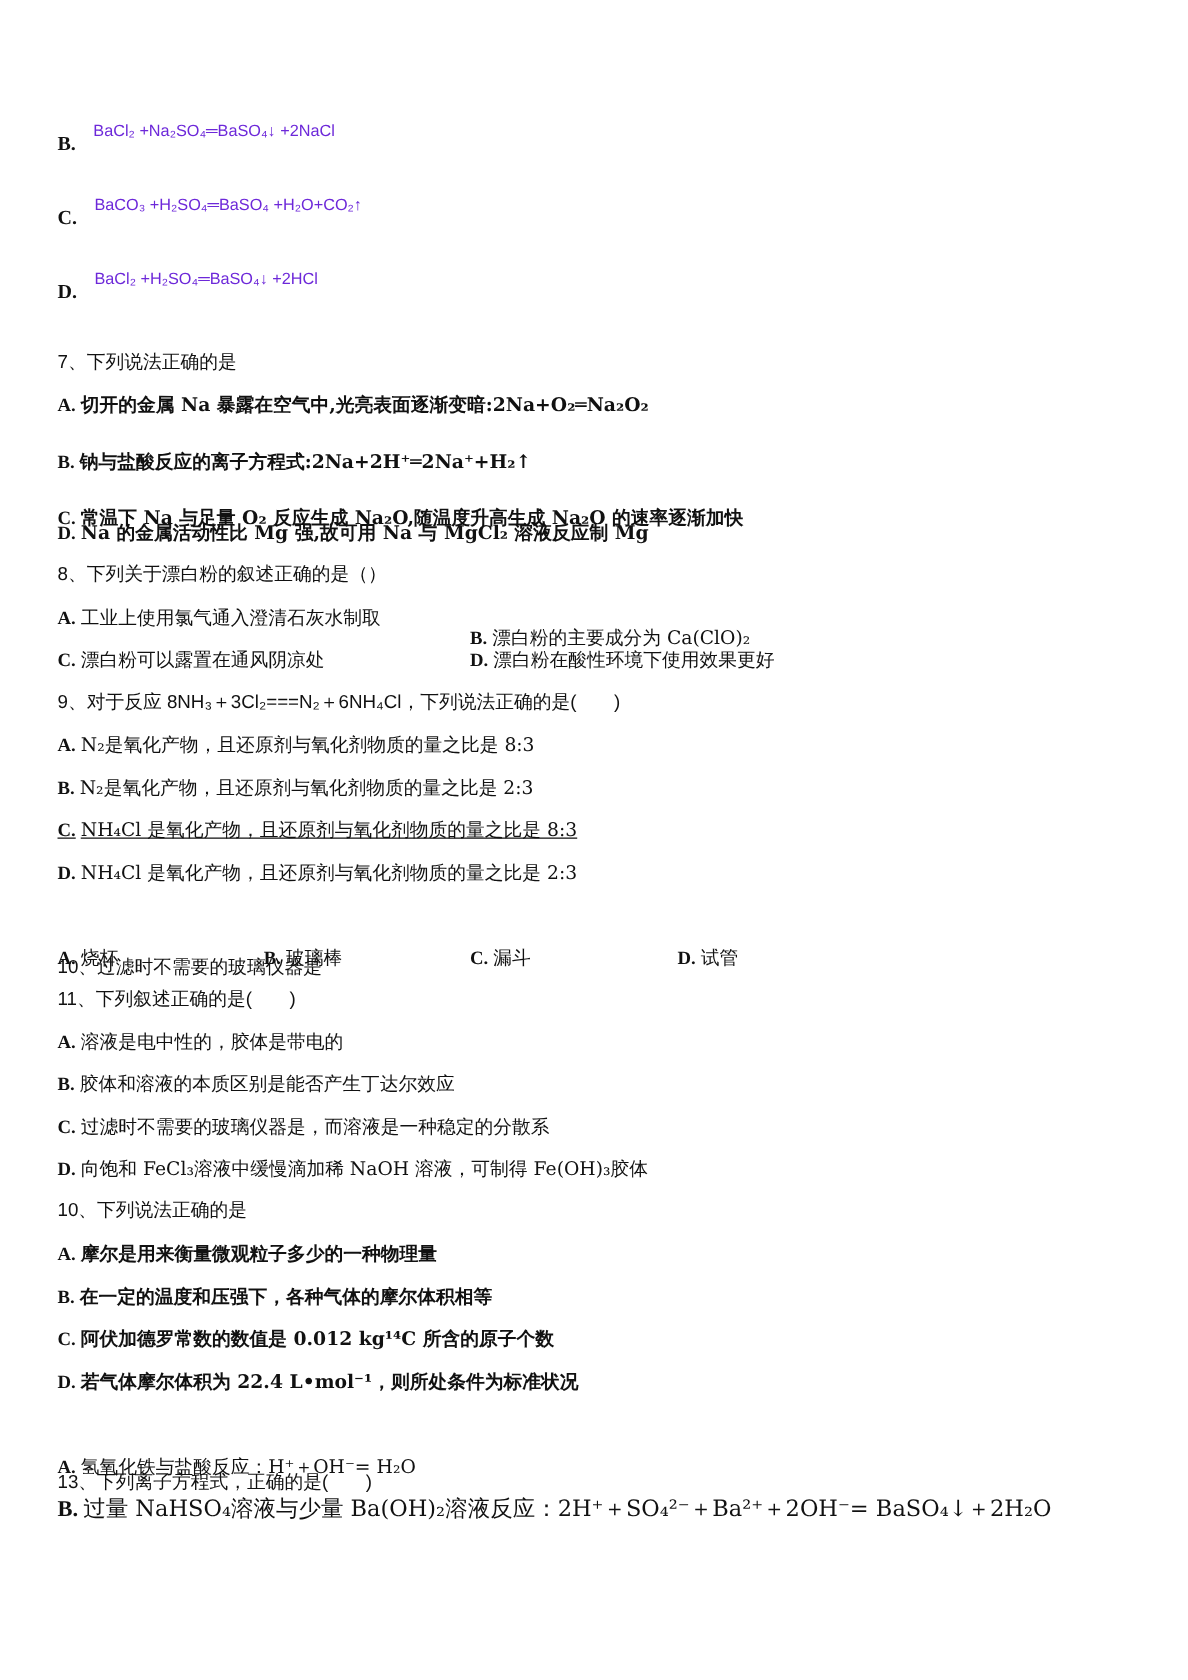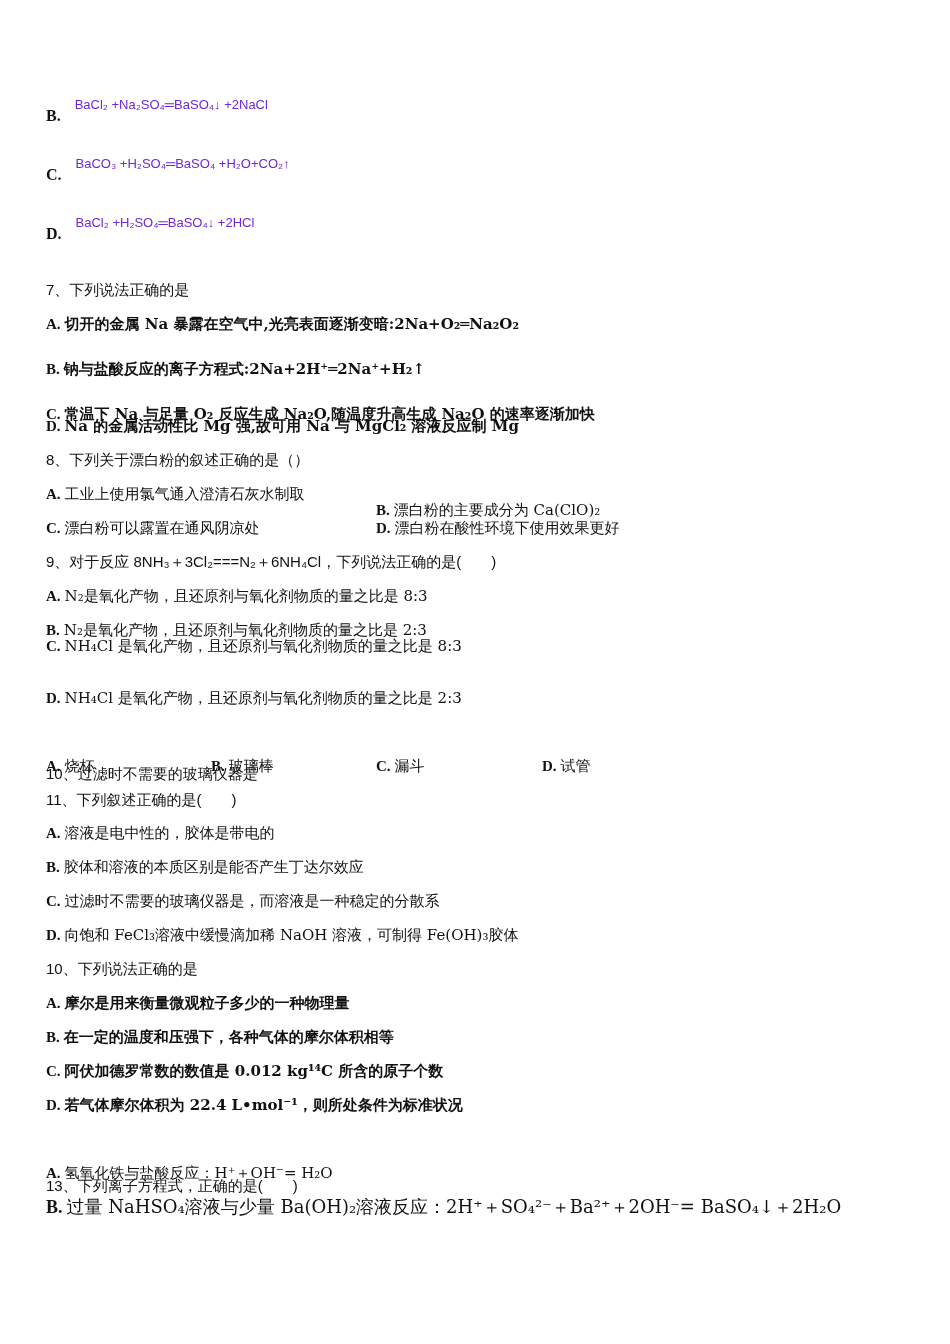--- a/index.html
+++ b/index.html
@@ -54,21 +54,21 @@
   <span class="lbl">D.</span><span>漂白粉在酸性环境下使用效果更好</span>
 </div>
 
 <div class="line qnum" style="top:552px;">9、对于反应 8NH₃＋3Cl₂===N₂＋6NH₄Cl，下列说法正确的是(　　)</div>
 <div class="line" style="top:586px;">
   <span class="lbl">A.</span><span>N₂是氧化产物，且还原剂与氧化剂物质的量之比是 8:3</span>
 </div>
 <div class="line" style="top:620px;">
   <span class="lbl">B.</span><span>N₂是氧化产物，且还原剂与氧化剂物质的量之比是 2:3</span>
 </div>
-<div class="line" style="top:636px;">
+<div class="line" style="top:654px;text-decoration:underline;">
   <span class="lbl">C.</span><span>NH₄Cl 是氧化产物，且还原剂与氧化剂物质的量之比是 8:3</span>
 </div>
 <div class="line" style="top:688px;">
   <span class="lbl">D.</span><span>NH₄Cl 是氧化产物，且还原剂与氧化剂物质的量之比是 2:3</span>
 </div>
 
 <div class="line qnum" style="top:764px;">10、过滤时不需要的玻璃仪器是</div>
 <div class="line" style="top:756px;">
   <span class="lbl">A.</span><span>烧杯</span>
 </div>

